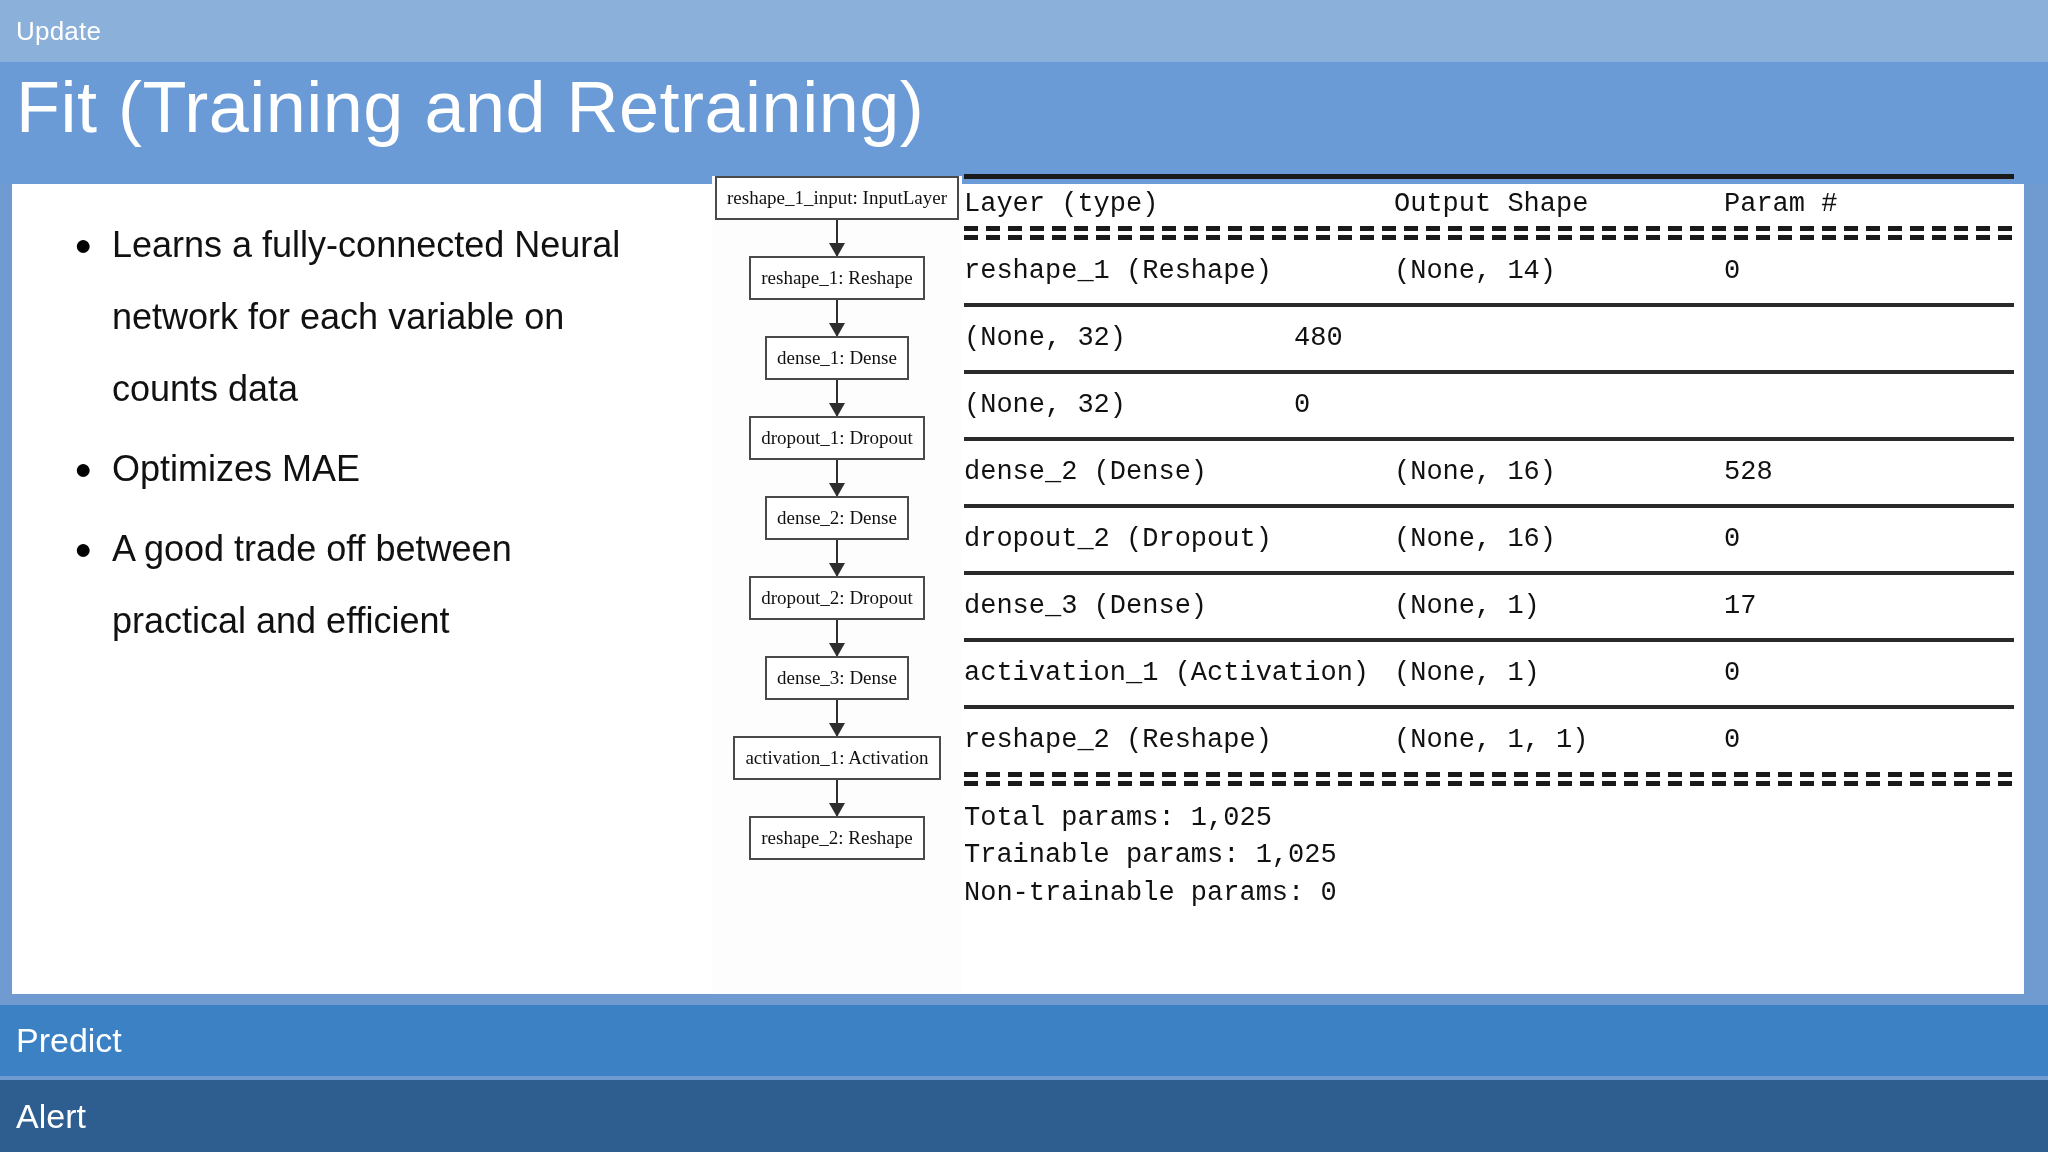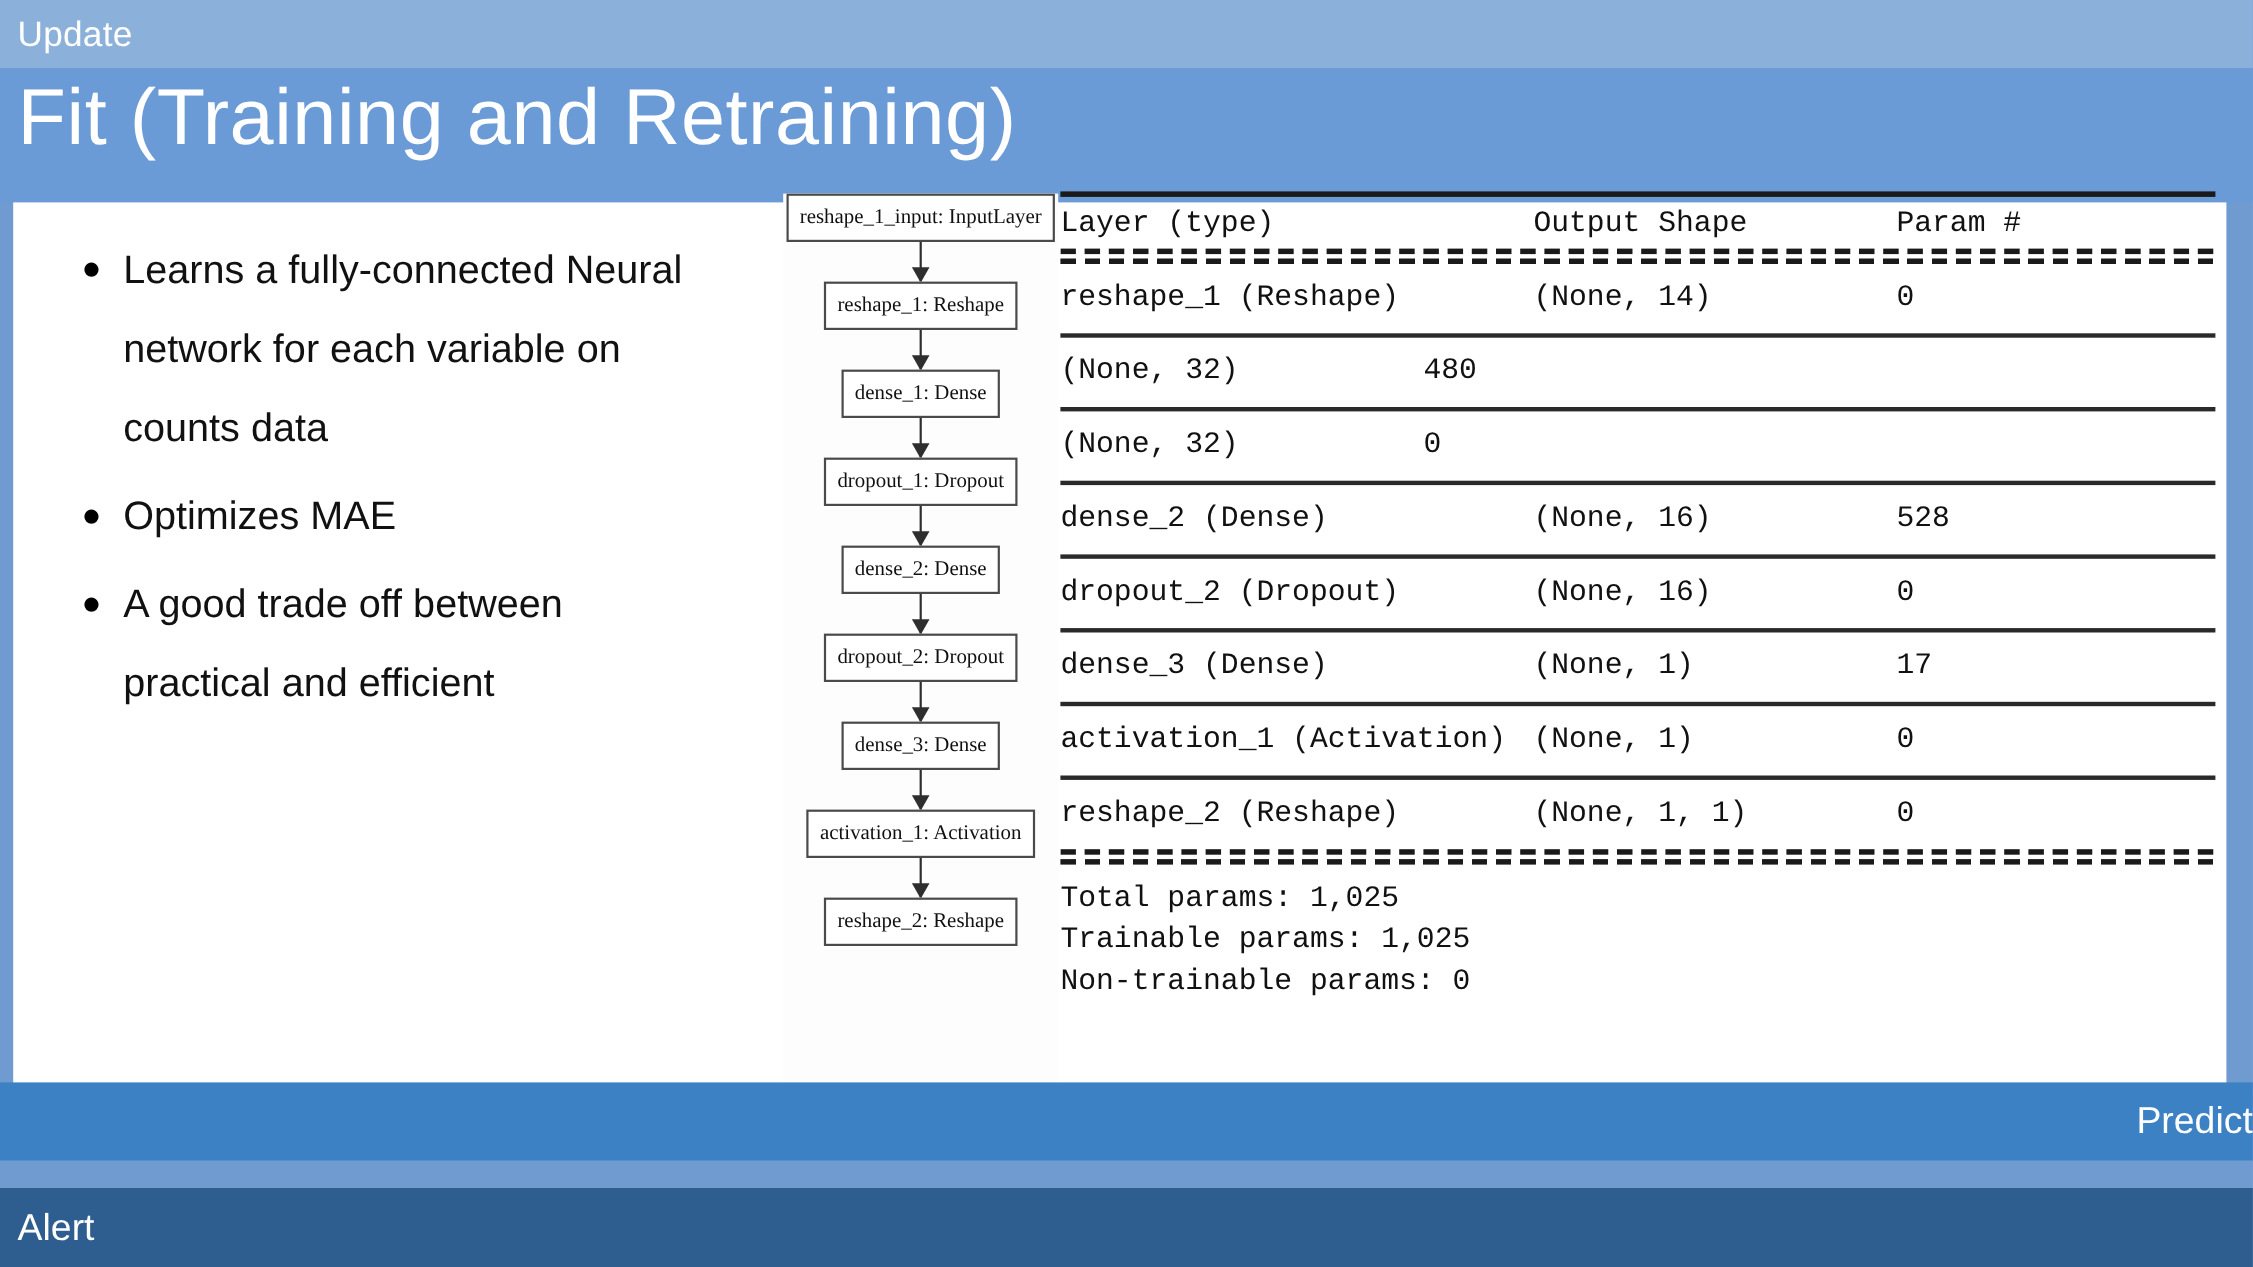--- a/index.html
+++ b/index.html
@@ -10,21 +10,21 @@
   }
   .slide{position:relative;width:2048px;height:1152px;background:#6f9bd1;}
 
   
   .topbar{
     position:absolute;left:0;top:0;width:2048px;height:62px;
     background:#8bb0da;
     display:flex;align-items:center;
   }
   .topbar .label{
-    color:#ffffff;font-size:32px;letter-spacing:.2px;
+    color:#ffffff;font-size:26px;letter-spacing:.2px;
     padding-left:16px;font-weight:400;
   }
 
   
   .titleband{
     position:absolute;left:0;top:62px;width:2048px;height:122px;
     background:#6a9bd6;
   }
   .titleband .title{
     position:absolute;left:16px;top:4px;
@@ -124,21 +124,21 @@
   .rule-thin{height:0;border-top:4px solid #2a2a2a;width:100%;}
   .totals{margin-top:14px;}
   .totals div{white-space:pre;padding:3px 0;}
 
   
   .bar{
     position:absolute;left:0;width:2048px;
     display:flex;align-items:center;
   }
   .bar .label{color:#fff;padding-left:16px;font-size:34px;}
-  .bar-predict{top:984px;height:71px;background:#3c81c4;justify-content:flex-end;}
+  .bar-predict{top:1005px;height:71px;background:#3c81c4;}
   .bar-alert{top:1080px;height:72px;background:#2e5d8f;}
   .bar-gap{top:994px;height:15px;background:#6f9bd1;}
 </style>
 </head>
 <body>
 
 <div class="slide">
 
   <div class="topbar">
     <span class="label">Update</span>

